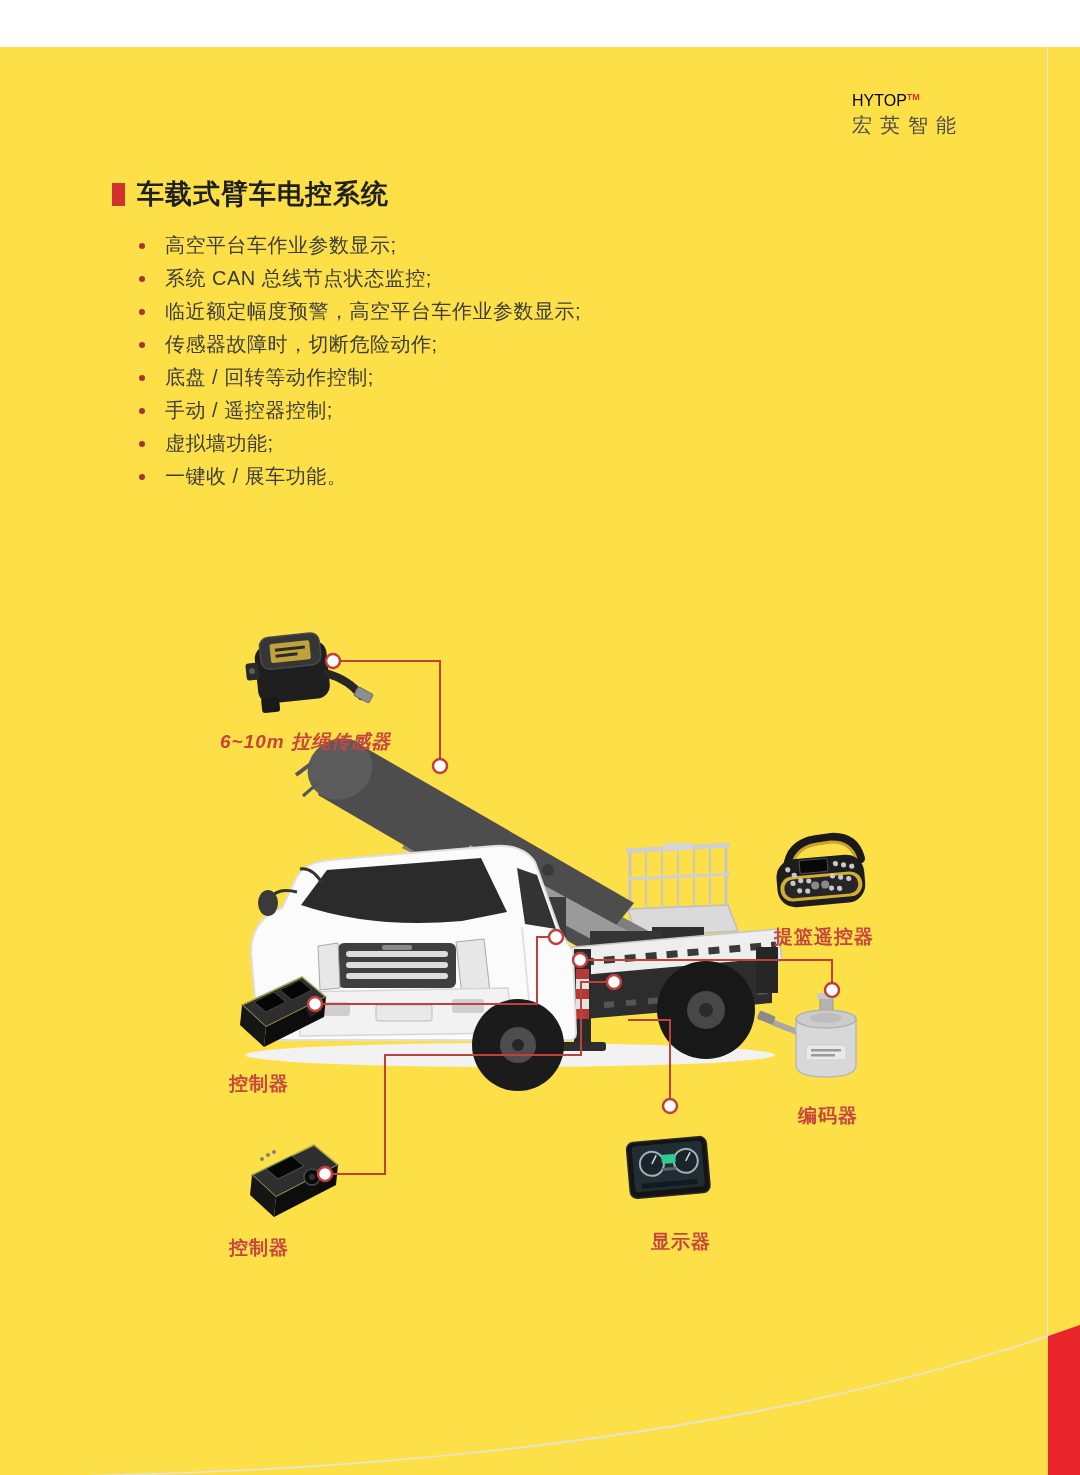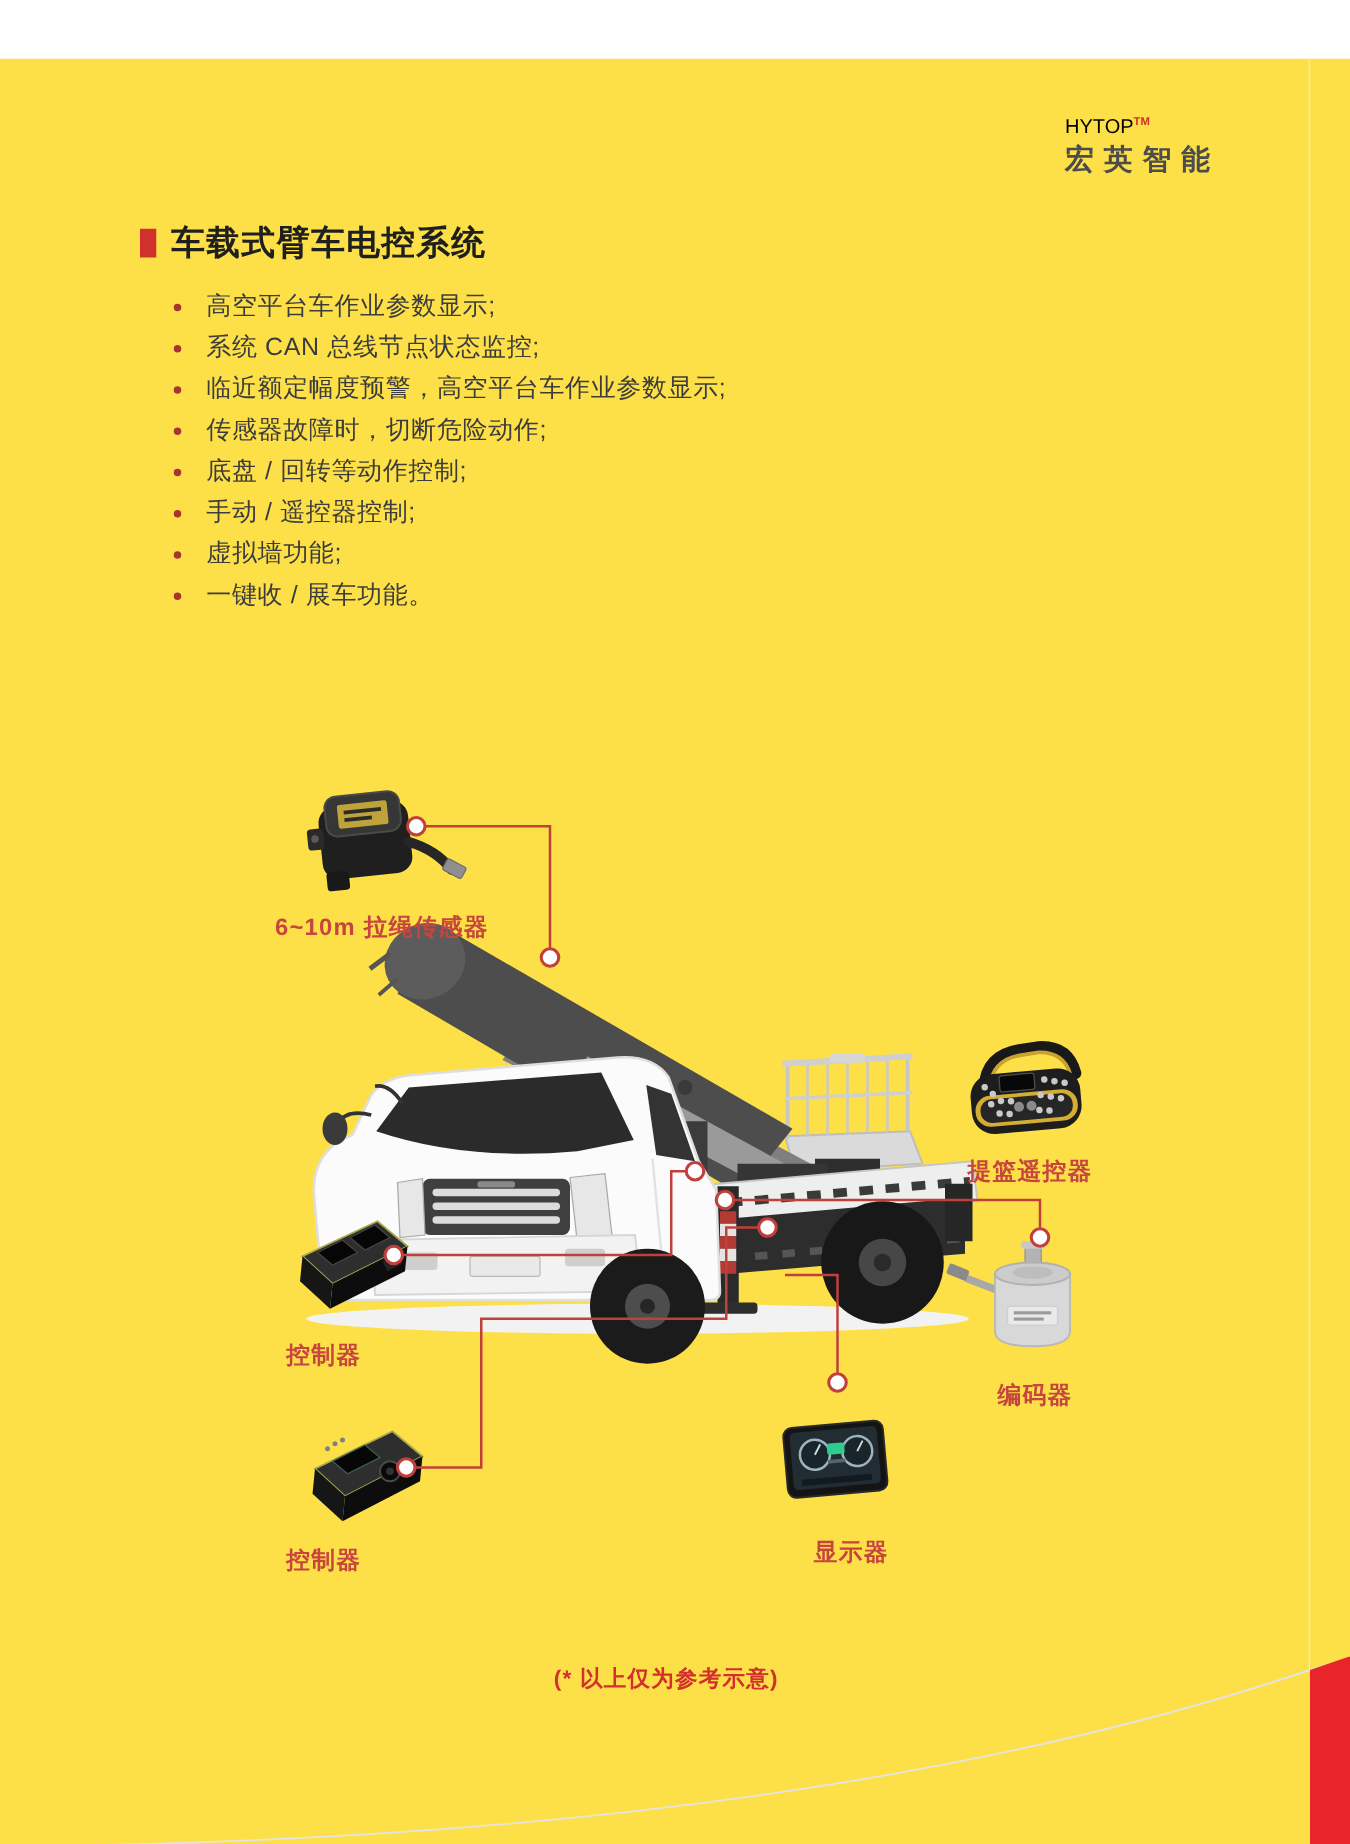--- a/index.html
+++ b/index.html
@@ -11,38 +11,38 @@
     overflow:hidden;
     margin-top:47px;
   }
   
   .v-rule{position:absolute;left:1047px;top:0;width:1px;height:1290px;background:#e6e6e6;}
   
   .art{position:absolute;left:0;top:0;width:1080px;height:1475px;}
   
   .logo{position:absolute;left:852px;top:46px;width:190px;text-align:left;line-height:1;}
   .logo .tm{font-size:9px;font-weight:bold;color:#d2302c;vertical-align:super;letter-spacing:0;}
-  .logo .sub{margin-top:6px;font-size:23px;font-weight:bold;letter-spacing:8px;color:#4c4c4c;}
+  .logo .sub{margin-top:6px;font-size:20px;font-weight:normal;letter-spacing:8px;color:#4c4c4c;}
   
   .sec-head{position:absolute;left:112px;top:129px;display:flex;align-items:center;}
   .sec-head .mark{width:13px;height:23px;background:#d2302c;margin-right:12px;}
   .sec-head .title{font-size:27px;font-weight:bold;color:#1f1f1f;letter-spacing:1px;}
   
   .features{position:absolute;left:137px;top:182px;list-style:none;margin:0;padding:0;}
   .features li{
     position:relative;height:33px;line-height:33px;
     padding-left:28px;font-size:20px;color:#3c3c3c;letter-spacing:0.5px;
   }
   .features li::before{
     content:"";position:absolute;left:2px;top:14px;width:6px;height:6px;border-radius:50%;
     background:#a63532;
   }
   
   .dlabel{position:absolute;font-size:19px;font-weight:bold;color:#c7453f;letter-spacing:1px;white-space:nowrap;}
-  .lbl-rope{left:220px;top:682px;}
+  .lbl-rope{left:220px;top:682px;font-style:italic;}
   .lbl-remote{left:774px;top:877px;}
   .lbl-ctrl-top{left:229px;top:1024px;}
   .lbl-encoder{left:798px;top:1056px;}
   .lbl-ctrl-bottom{left:229px;top:1188px;}
   .lbl-display{left:651px;top:1182px;}
   
   .note{position:absolute;left:0;top:1284px;width:1066px;text-align:center;
     font-size:18px;font-weight:bold;color:#d2302c;letter-spacing:1px;}
   
   .band{position:absolute;left:1048px;top:1278px;width:32px;height:197px;background:#e8252b;
@@ -270,17 +270,16 @@
     <path d="M0,1430 Q640,1426 1048,1289 L1080,1280" fill="none" stroke="#e4e4e4" stroke-width="1.5"></path>
   </svg>
 
   <div class="dlabel lbl-rope">6~10m 拉绳传感器</div>
   <div class="dlabel lbl-remote">提篮遥控器</div>
   <div class="dlabel lbl-ctrl-top">控制器</div>
   <div class="dlabel lbl-encoder">编码器</div>
   <div class="dlabel lbl-ctrl-bottom">控制器</div>
   <div class="dlabel lbl-display">显示器</div>
 
-  <div class="note">(* 以上仅为参考示意)</div>
 
   <div class="band"></div>
 
 </div>
 
 </body></html>

